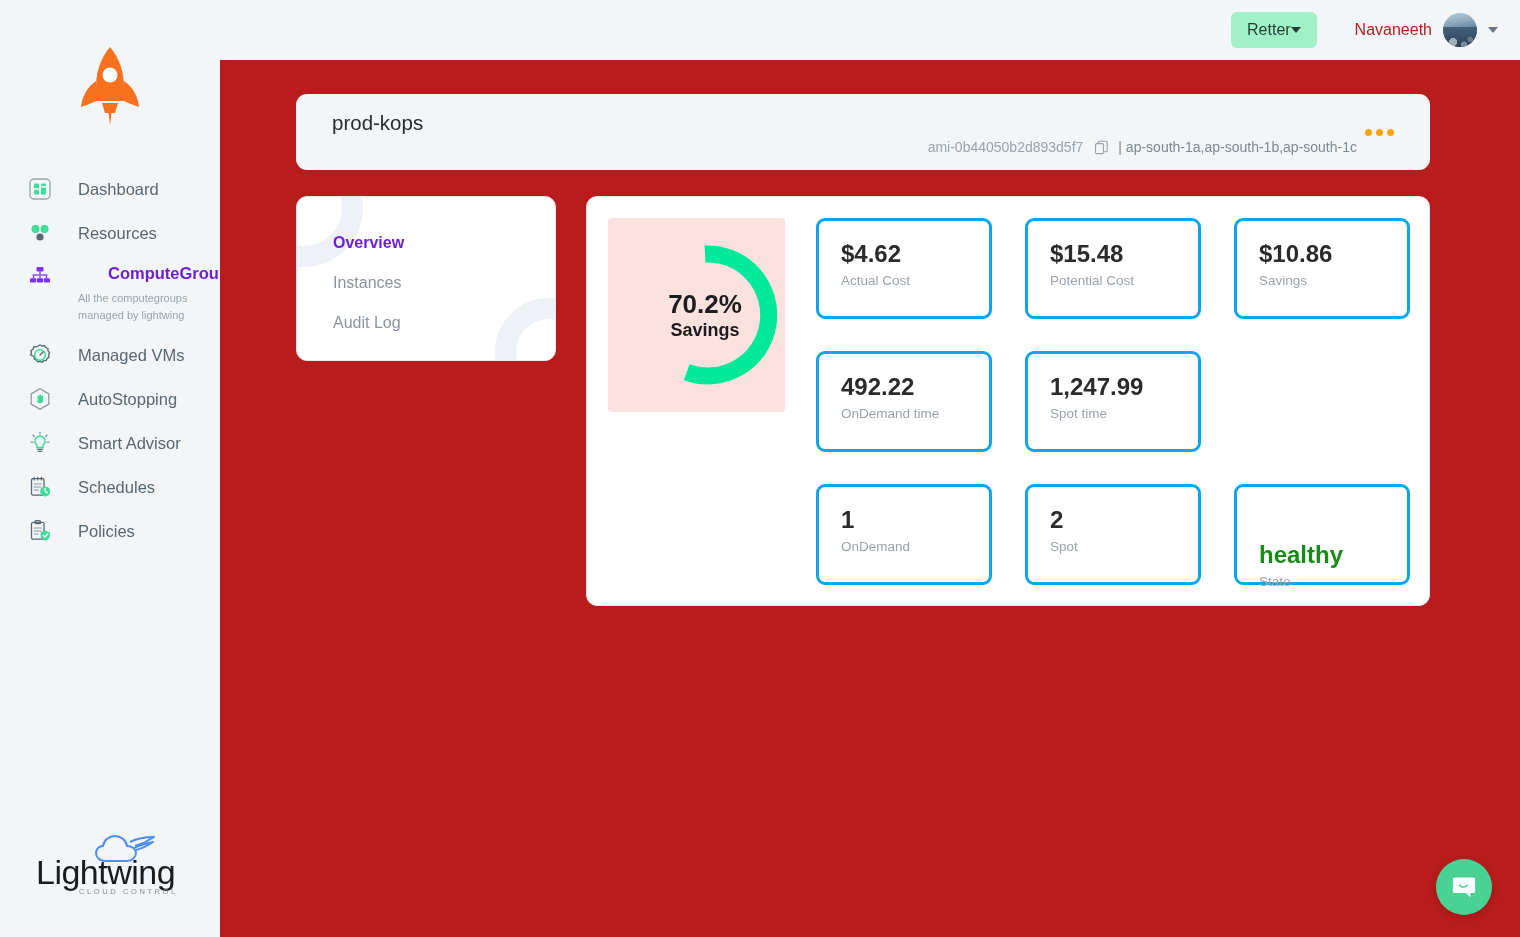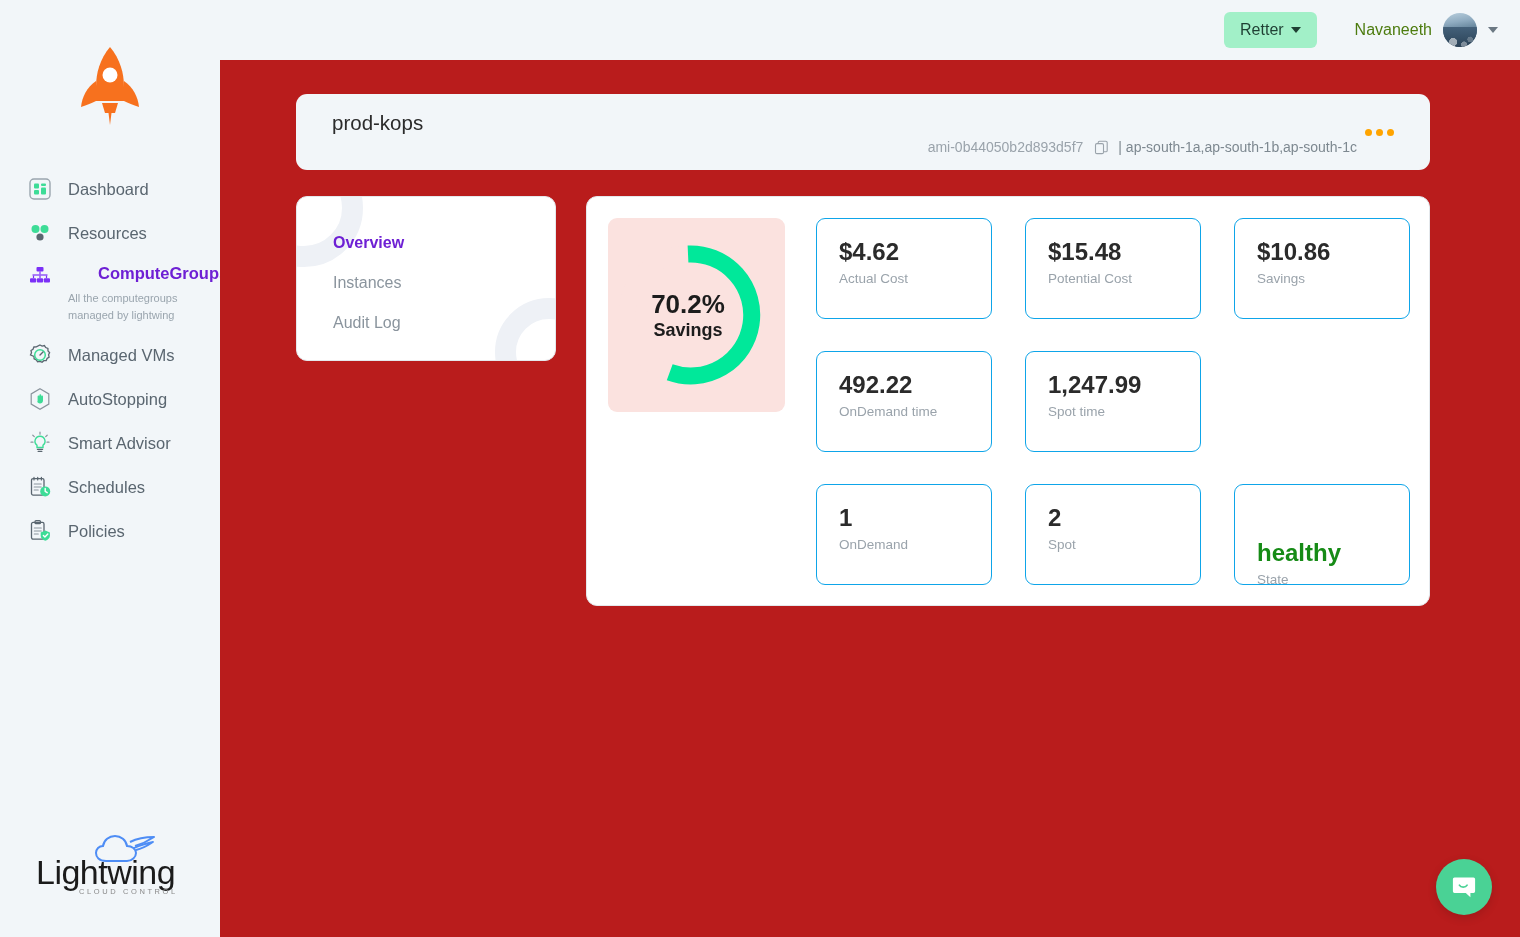--- a/index.html
+++ b/index.html
@@ -35,41 +35,40 @@
     background: #a2f0c8;
     color: #1f3f33;
     border: none;
     border-radius: 6px;
     height: 36px;
     padding: 0 16px;
     font-size: 16px;
     font-family: "Liberation Sans", sans-serif;
     display: flex;
     align-items: center;
-    gap: 7px;
     cursor: pointer;
   }
   .caret {
     width: 0; height: 0;
     border-left: 5px solid transparent;
     border-right: 5px solid transparent;
     border-top: 6px solid currentColor;
     display: inline-block;
   }
 
   .user-area {
     display: flex;
     align-items: center;
     gap: 11px;
     margin-left: 20px;
     cursor: pointer;
   }
   .user-name {
     font-size: 16px;
-    color: #4d7c0f;
+    color: #b91c1c;
     padding-left: 18px;
   }
   .avatar {
     width: 34px; height: 34px;
     border-radius: 50%;
     overflow: hidden;
     background: linear-gradient(170deg, #b9cfdd 0%, #8fabc0 28%, #5b7b92 55%, #39546b 78%, #2a3f52 100%);
     position: relative;
     flex: 0 0 auto;
   }
@@ -106,21 +105,21 @@
   }
 
   .nav {
     position: absolute;
     left: 0; top: 168px;
     width: 220px;
   }
   .nav-item {
     display: flex;
     align-items: flex-start;
-    gap: 14px;
+    gap: 24px;
     padding: 0 0 0 26px;
     height: 44px;
     cursor: pointer;
     position: relative;
   }
   .nav-item.tall { height: 78px; }
   .nav-icon {
     width: 28px; height: 28px;
     flex: 0 0 28px;
     display: flex;
@@ -267,24 +266,24 @@
     background: #ffffff;
     border: 1px solid #e4e8ec;
     border-radius: 11px;
   }
 
   .donut-card {
     position: absolute;
     left: 21px; top: 21px;
     width: 177px; height: 194px;
     background: #fbe2df;
-    border-radius: 9px;
-    display: flex;
-    align-items: center;
-    justify-content: flex-start;
+    border-radius: 4px;
+    display: flex;
+    align-items: center;
+    justify-content: flex-end;
   }
   .donut-wrap { position: relative; width: 160px; height: 160px; }
   .donut-center {
     position: absolute;
     left: 0; right: 0; top: 50%;
     transform: translateY(-50%);
     text-align: center;
   }
   .donut-pct {
     font-size: 26px;
@@ -304,21 +303,21 @@
     left: 229px; top: 21px;
     width: 594px;
     display: grid;
     grid-template-columns: repeat(3, 176px);
     grid-gap: 32px 33px;
   }
   .stat-card {
     width: 176px;
     height: 101px;
     background: #ffffff;
-    border: 1px solid #0ea5e9;
+    border: 3px solid #0ea5e9;
     border-radius: 9px;
     padding: 18px 0 0 22px;
   }
   .stat-card.empty { border: none; background: transparent; }
   .stat-value {
     font-size: 24px;
     font-weight: bold;
     color: #2b2b2b;
     line-height: 30px;
   }

